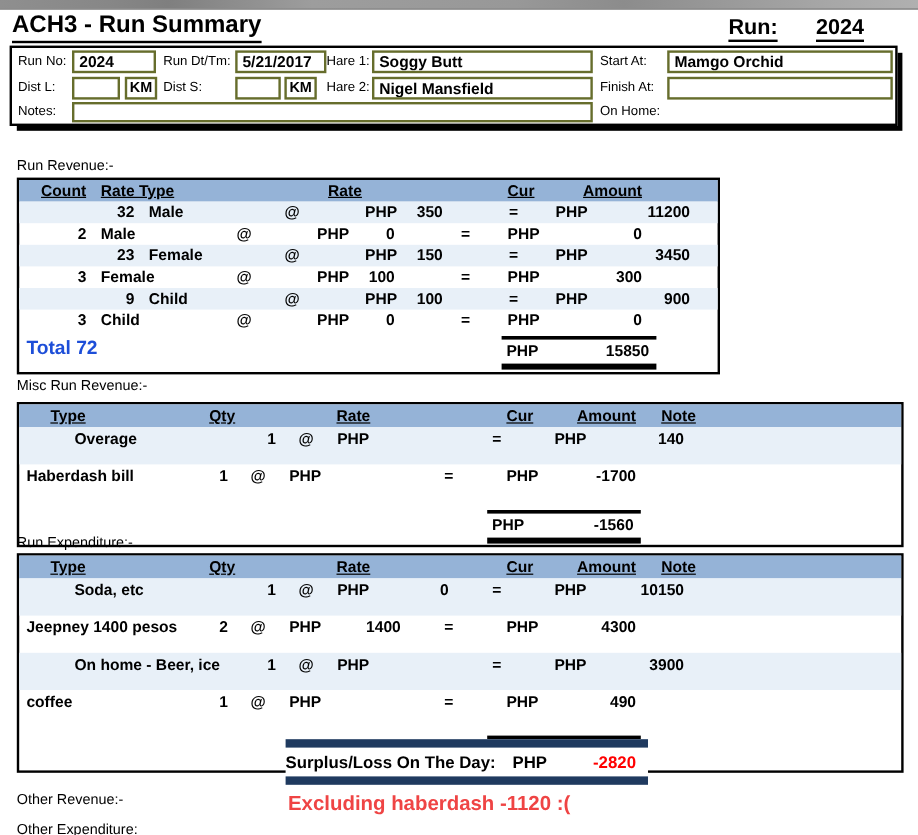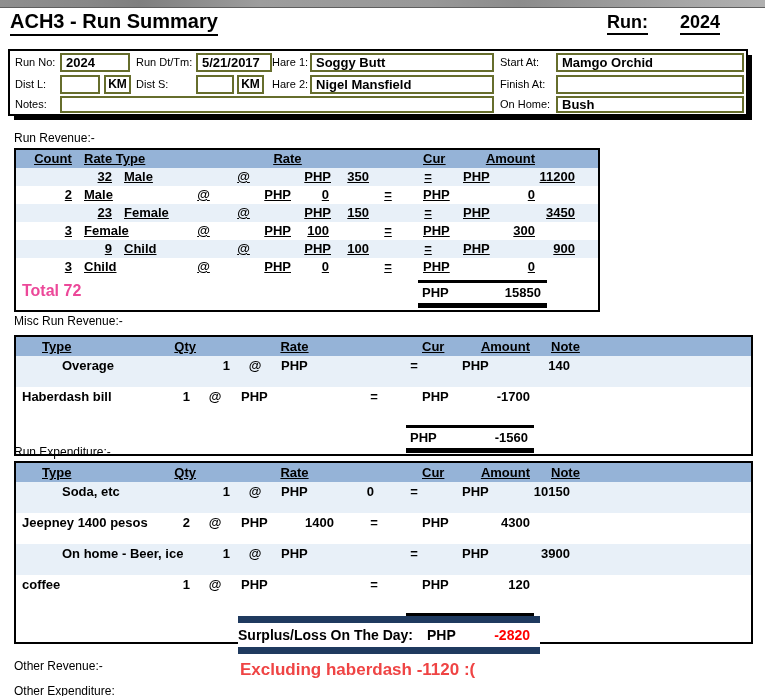--- a/index.html
+++ b/index.html
@@ -12,37 +12,37 @@
     background:linear-gradient(90deg,#8f8f8f 0,#878787 90px,#7f7f7f 140px,#9d9d9d 260px,#989898 430px,#8c8c8c 520px,#a7a7a7 690px,#b0b0b0 765px);
     border-bottom:1px solid #5f5f5f; }
 
   
   #title { left:10px; top:10px; font-size:20px; font-weight:bold; border-bottom:2px solid #000; padding-bottom:1px; }
   #runlabel { left:607px; top:12px; font-size:18px; font-weight:bold; border-bottom:2px solid #000; }
   #runvalue { left:680px; top:12px; font-size:18px; font-weight:bold; border-bottom:2px solid #000; }
 
   
   #infobox { left:8px; top:38px; width:740px; height:67px; border:2px solid #000;
-             background:#fff; box-shadow:5px 5px 0 -1px #000;margin-top:11px; }
+             background:#fff; box-shadow:5px 5px 0 -1px #000; }
   #infobox .lbl { position:absolute; font-size:11px; }
   .fld { position:absolute; height:19px; border:2px solid #666D2C; background:#fff;
          font-family:"Liberation Sans", sans-serif; font-size:13px; font-weight:bold;
          padding:0 2px 0 4px; line-height:15px; outline:none; }
   .kmbox { position:absolute; height:19px; width:27px; border:2px solid #666D2C; background:#fff;
            font-size:12px; font-weight:bold; text-align:center; line-height:15px; }
 
   .seclabel { font-size:12px; }
 
   
   .tbl { position:absolute; left:14px; border:2px solid #000; background:#fff; }
   .thead { background:#95B3D7; display:grid; height:19px; line-height:19px;
            font-size:13px; font-weight:bold; }
   .hu { text-decoration:underline; }
   .trow { display:grid; font-size:13px; font-weight:bold; }
-  .rev .trow, .rev .thead { height:18px; line-height:18px;text-decoration:underline; }
+  .rev .trow, .rev .thead { height:18px; line-height:18px; }
   .mx  .trow { height:31px; line-height:19px; }
   .alt { background:#E8F0F8;padding-left:40px; }
   .grid-rev { grid-template-columns:62px 113px 25px 81px 38px 31px 44px 46px 85px 1fr; }
   .grid-m   { grid-template-columns:140px 40px 38px 40px 66px 68px 48px 80px 1fr; }
   .ar { text-align:right; padding-right:6px; }
   .al { padding-left:6px; }
   .ac { text-align:center; }
   .pl7  { padding-left:7px; }
   .pl12 { padding-left:12px; }
   .pl13 { padding-left:13px; }
@@ -53,21 +53,21 @@
 
   .totarea { position:relative; }
   .rev .totarea { height:32px; margin-top:2px; }
   .mx  .totarea { height:34px; margin-top:2px; }
   .totbox { position:absolute; display:flex; justify-content:space-between;
             border-top:3px solid #000; border-bottom:5px solid #000;
             height:28px; line-height:20px; font-size:13px; font-weight:bold;
             padding:0 6px 0 4px; }
   .rev .totbox { left:402px; width:129px; top:2px; }
   .mx  .totbox { left:390px; width:128px; top:5px; }
-  .total-label { position:absolute; left:6px; top:4px; color:#ec4899; font-weight:bold; font-size:16px; }
+  .total-label { position:absolute; left:6px; top:4px; color:#1d4ed8; font-weight:bold; font-size:16px; }
 
   
   #surplus { left:238px; top:616px; width:302px; height:38px;
              border-top:7px solid #1F3A5F; border-bottom:7px solid #1F3A5F;
              display:flex; align-items:center; font-size:14px; font-weight:bold; background:#fff; }
   #surplus .cur { margin-left:14px; }
   #surplus .amt { flex:1; text-align:right; padding-right:10px; color:#FF0000; }
 
   #othrev { left:14px; top:659px; }
   #rednote { left:240px; top:660px; color:#ef4444; font-weight:bold; font-size:17px; }
@@ -99,21 +99,20 @@
   <input class="fld" style="left: 186px; top: 24px; width: 38px;" readonly="" value="">
   <div class="kmbox" style="left:227px;top:24px">KM</div>
   <span class="lbl" style="left:262px;top:27px">Hare 2:</span>
   <input class="fld" style="left: 300px; top: 24px; width: 184px;" readonly="" value="Nigel Mansfield">
   <span class="lbl" style="left:490px;top:27px">Finish At:</span>
   <input class="fld" style="left: 546px; top: 24px; width: 188px;" readonly="" value="">
 
   <span class="lbl" style="left:5px;top:47px">Notes:</span>
   <input class="fld" style="left: 50px; top: 45px; width: 434px; height: 17px;" readonly="" value="">
   <span class="lbl" style="left:490px;top:47px">On Home:</span>
-  <input class="fld" style="left: 546px; top: 45px; width: 188px; height: 17px;" readonly="" value="Bush">
 </div>
 
 <div class="abs seclabel" style="left:14px;top:131px">Run Revenue:-</div>
 
 <div class="tbl rev" style="top:148px;width:586px">
   <div class="thead grid-rev">
     <span class="hu ac pl12">Count</span>
     <span class="hu al">Rate Type</span>
     <span></span>
     <span class="hu ac pl24" style="grid-column:4/6">Rate</span>
@@ -294,21 +293,21 @@
     <span class="pl15"></span>
   </div>
   <div class="trow grid-m">
     <span class="al">coffee</span>
     <span class="ar">1</span>
     <span class="ac">@</span>
     <span class="pl7">PHP</span>
     <span class="ar"></span>
     <span class="ac">=</span>
     <span class="pl14">PHP</span>
-    <span class="ar">120</span>
+    <span class="ar">490</span>
     <span class="pl15"></span>
   </div>
   <div class="totarea">
     <div class="totbox">
       <span>PHP</span>
       <span>17110</span>
     </div>
   </div>
 </div>
 

